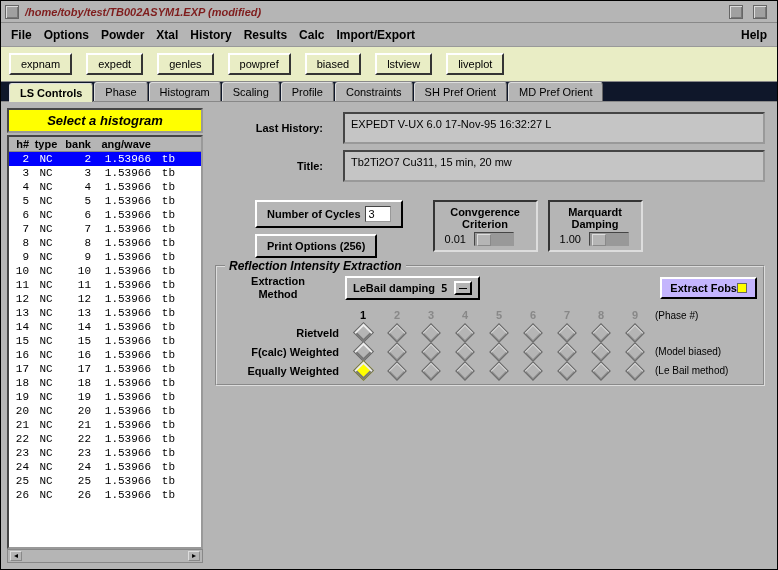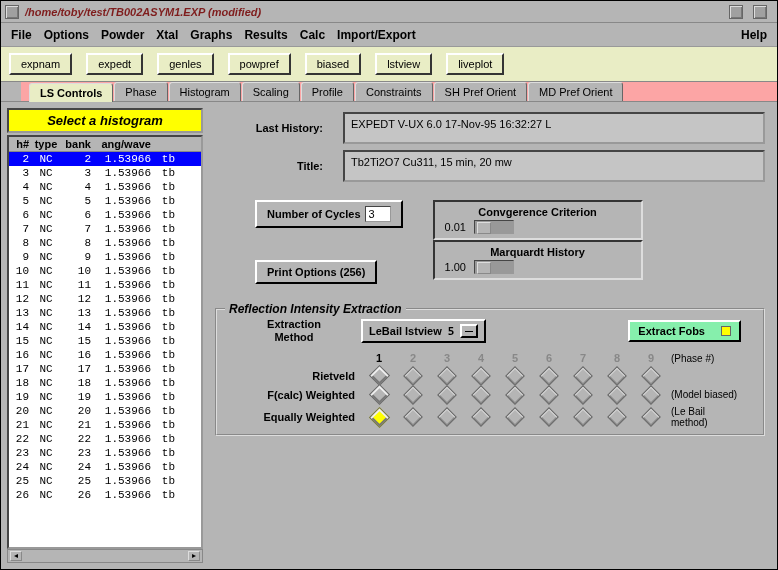--- a/index.html
+++ b/index.html
@@ -7,21 +7,21 @@
 .window { width: 778px; height: 570px; background: #b5b5b5; border: 1px solid #000; }
 .titlebar { height: 22px; background: #b5b5b5; border-bottom: 1px solid #888; display: flex; align-items: center; padding: 0 4px; }
 .titlebar .win-btn { width: 14px; height: 14px; border: 1px solid #666; background: #a0a0a0; margin-right: 6px; display: inline-block; box-shadow: inset 1px 1px 0 #ddd, inset -1px -1px 0 #777; }
 .titlebar .title { flex: 1; font-style: italic; font-weight: bold; font-size: 11px; color: #7f1d1d; }
 .titlebar .right-btns { display: flex; gap: 4px; }
 .menubar { height: 24px; background: #b5b5b5; display: flex; align-items: center; padding: 0 10px; gap: 12px; border-bottom: 1px solid #999; }
 .menubar .menu-item { font-weight: bold; font-size: 12px; cursor: default; }
 .menubar .help { margin-left: auto; }
 .toolbar { background: #e9edc5; padding: 6px 8px; display: flex; gap: 14px; border-bottom: 1px solid #888; }
 .tool-btn { background: #e9edc5; border: 2px outset #ddd; padding: 3px 10px; font-size: 11px; cursor: default; border-top-color:#fff; border-left-color:#fff; border-right-color:#888; border-bottom-color:#888;}
-.tabs { display: flex; background: #fca5a5; padding: 0 8px; margin-left: 20px; }
+.tabs { display: flex; background: #0f172a; padding: 0 8px; }
 .tab { padding: 3px 10px; font-size: 11px; border: 1px solid #888; border-bottom: none; background: #b5b5b5; margin-right: 1px; cursor: default; border-top-left-radius: 3px; border-top-right-radius: 3px; border-top-color:#ddd; border-left-color:#ddd; border-right-color:#666;}
 .tab.active { background: #e9edc5; font-weight: bold; position: relative; top: 1px;}
 .content { display: flex; padding: 6px; gap: 6px; height: calc(100% - 22px - 24px - 34px - 20px); background:#b5b5b5; border-top:1px solid #888;}
 .left-panel { width: 196px; display: flex; flex-direction: column; }
 .select-hist { background: #ff0; font-weight: bold; font-style: italic; padding: 3px 16px; text-align: center; border: 2px inset #999; font-size: 13px;}
 .histo-list-wrap { flex: 1; border: 2px inset #999; background: #fff; overflow: hidden; margin-top: 2px; display:flex; flex-direction:column;}
 .histo-head { display: flex; font-weight: bold; background:#b5b5b5; padding:1px 0; border-bottom:1px solid #888;}
 .histo-head span, .histo-row span { display: inline-block; }
 .col-h { width: 22px; text-align: right; padding-right: 2px;}
 .col-type { width: 30px; text-align: center;}
@@ -31,37 +31,37 @@
 .histo-body { flex:1; overflow-y: scroll; font-family: "Courier New", monospace; font-size: 11px; line-height: 14px;}
 .histo-row { display: flex; white-space: pre; }
 .histo-row.sel { background: #00f; color: #fff; }
 .hscroll { height: 14px; background: #b5b5b5; border: 1px solid #888; display:flex; align-items:center; justify-content:space-between; padding:0 2px;}
 .hscroll .arr{ width:12px; height:10px; background:#b5b5b5; border:1px outset #ddd; font-size:8px; text-align:center; line-height:8px;}
 .right-panel { flex: 1; padding: 4px 6px; }
 .field-row { display: flex; align-items: center; margin-bottom: 6px; gap: 20px;}
 .field-row .label { font-weight: bold; width: 108px; text-align: right; }
 .text-field { flex: 1; background: #c5c5c5; border: 2px inset #999; padding: 2px 6px; font-size: 11px; height: 32px; line-height:16px; }
 .mid-row { display: flex; gap: 30px; margin-top: 18px; align-items:flex-start;}
-.left-controls { display: flex; flex-direction: column; gap: 32px; align-items: flex-start; margin-left: 40px;}
+.left-controls { display: flex; flex-direction: column; gap: 6px; align-items: flex-start; margin-left: 40px;}
 .raised-btn { background: #b5b5b5; border: 2px outset #ddd; padding: 4px 10px; display: inline-flex; align-items: center; gap: 4px; font-weight: bold; font-size:11px; cursor:default;border-top-color:#fff; border-left-color:#fff; border-right-color:#555; border-bottom-color:#555;}
 .num-input { background: #fff; border: 1px inset #999; width: 26px; padding: 1px 3px; font-size: 11px;}
-.right-boxes { display: flex; flex-direction: column; width: 210px;}
+.right-boxes { display: flex; flex-direction: row; gap: 10px; width: 210px;}
 .param-box { border: 2px inset #aaa; padding: 4px 10px; background:#b5b5b5;border-top-color:#888; border-left-color:#888; border-right-color:#ddd; border-bottom-color:#ddd;}
 .param-box .ptitle { font-weight: bold; text-align: center; font-size: 11px;}
 .param-box .pval { display: flex; align-items: center; gap: 8px; margin-top: 2px; }
 .slider { width: 40px; height: 14px; border: 1px inset #999; background: #999; position: relative;}
 .slider::after{content:''; position:absolute; left:2px; top:1px; width:12px; height:10px; background:#b5b5b5; border:1px outset #ddd;}
-.reflection-group { margin-top: 24px; border: 2px groove #ddd; padding: 8px 22px 6px; position: relative;}
+.reflection-group { margin-top: 7px; border: 2px groove #ddd; padding: 8px 6px 6px; position: relative;}
 .reflection-group .legend { position: absolute; top: -8px; left: 8px; font-style: italic; font-weight: bold; background: #b5b5b5; padding: 0 4px; font-size:12px;}
 .ext-row { display: flex; align-items: center; gap: 12px; margin-bottom: 8px;}
 .ext-method-label { font-weight: bold; text-align: center; width: 110px; line-height:13px;}
 .lebail-btn { background: #b5b5b5; border: 2px outset #ddd; padding: 3px 6px; display: inline-flex; align-items: center; gap: 6px; font-weight: bold;font-size:11px;border-top-color:#fff; border-left-color:#fff; border-right-color:#555; border-bottom-color:#555;}
 .dropdown-ind { width: 18px; height: 14px; border: 2px outset #ddd; background:#b5b5b5; display:inline-block; position:relative;border-top-color:#fff; border-left-color:#fff; border-right-color:#555; border-bottom-color:#555;}
 .dropdown-ind::after{content:''; position:absolute; left:3px; top:5px; width:8px; height:1px; background:#000;}
-.fobs-btn { margin-left: auto; background: #86efac; border: 2px outset #ddd; padding: 3px 8px; font-weight: bold; font-size:11px; display:inline-flex; align-items:center; gap:16px;border-top-color:#fff; border-left-color:#fff; border-right-color:#555; border-bottom-color:#555;}
+.fobs-btn { margin-left: auto; background: #c4b5fd; border: 2px outset #ddd; padding: 3px 8px; font-weight: bold; font-size:11px; display:inline-flex; align-items:center; gap:0;border-top-color:#fff; border-left-color:#fff; border-right-color:#555; border-bottom-color:#555;}
 .yellow-sq{width:10px;height:10px;background:#ff0;border:1px solid #666;}
 .phase-grid { display: grid; grid-template-columns: 120px repeat(9, 28px) auto; gap: 4px 6px; align-items:center; font-size:11px;}
 .phase-grid .rlabel { font-weight: bold; text-align: right; padding-right: 4px;}
 .phase-grid .phnum { font-weight: bold; text-align: center; color:#888;}
 .phase-grid .phnum.active{color:#000;}
 .diamond { width: 14px; height: 14px; transform: rotate(45deg); border: 1px solid #666; background: #b5b5b5; margin: 0 auto; box-shadow: inset 1px 1px 0 #ddd, inset -1px -1px 0 #888;}
 .diamond.sel { background: #ff0; box-shadow: inset 1px 1px 0 #cc0, inset -1px -1px 0 #aa0;}
 .diamond.big{width:15px;height:15px;box-shadow: inset 2px 2px 0 #eee, inset -2px -2px 0 #777;}
 .phase-grid .note { font-size: 10px; color: #000; }
 </style>
@@ -76,21 +76,21 @@
       <span class="win-btn"></span>
       <span class="win-btn"></span>
     </span>
   </div>
 
   <div class="menubar" id="menubar">
       <span class="menu-item">File</span>
       <span class="menu-item">Options</span>
       <span class="menu-item">Powder</span>
       <span class="menu-item">Xtal</span>
-      <span class="menu-item">Graphs</span>
+      <span class="menu-item">History</span>
       <span class="menu-item">Results</span>
       <span class="menu-item">Calc</span>
       <span class="menu-item">Import/Export</span>
       <span class="menu-item help">Help</span>
     </div>
 
   <div class="toolbar" id="toolbar">
       <span class="tool-btn">expnam</span>
       <span class="tool-btn">expedt</span>
       <span class="tool-btn">genles</span>
@@ -176,35 +176,35 @@
         </div>
         <div class="right-boxes">
           <div class="param-box">
             <div class="ptitle">Convgerence Criterion</div>
             <div class="pval">
               <span>0.01</span>
               <span class="slider"></span>
             </div>
           </div>
           <div class="param-box">
-            <div class="ptitle">Marquardt History</div>
+            <div class="ptitle">Marquardt Damping</div>
             <div class="pval">
               <span>1.00</span>
               <span class="slider"></span>
             </div>
           </div>
         </div>
       </div>
 
       <div class="reflection-group">
         <span class="legend">Reflection Intensity Extraction</span>
         <div class="ext-row">
           <div class="ext-method-label">Extraction<br>Method</div>
           <div class="lebail-btn">
-            <span>LeBail lstview</span>
+            <span>LeBail damping</span>
             <span style="font-family:monospace;">5</span>
             <span class="dropdown-ind"></span>
           </div>
           <div class="fobs-btn">
             <span>Extract Fobs</span>
             <span class="yellow-sq"></span>
           </div>
         </div>
         <div class="phase-grid" id="phase-grid">
             <span class="rlabel"></span>

